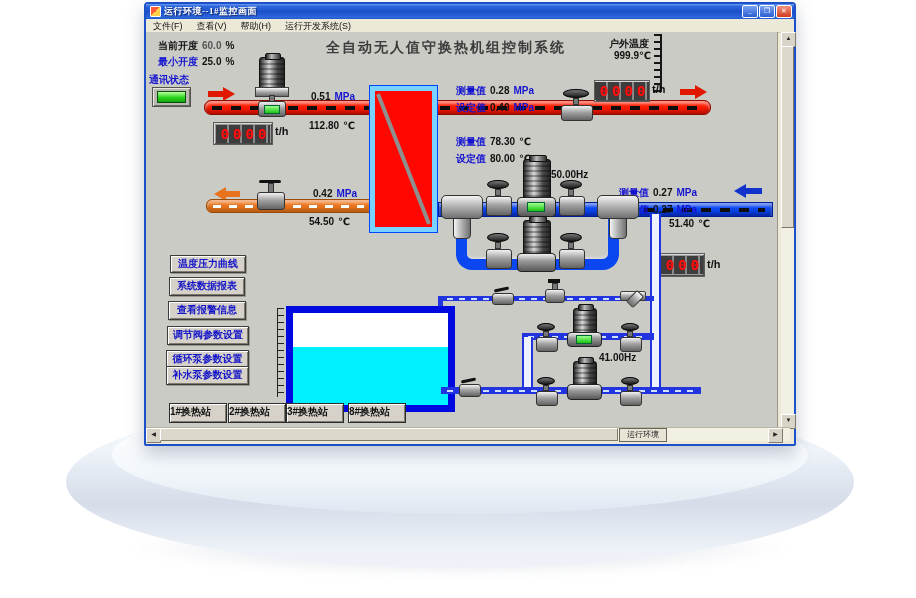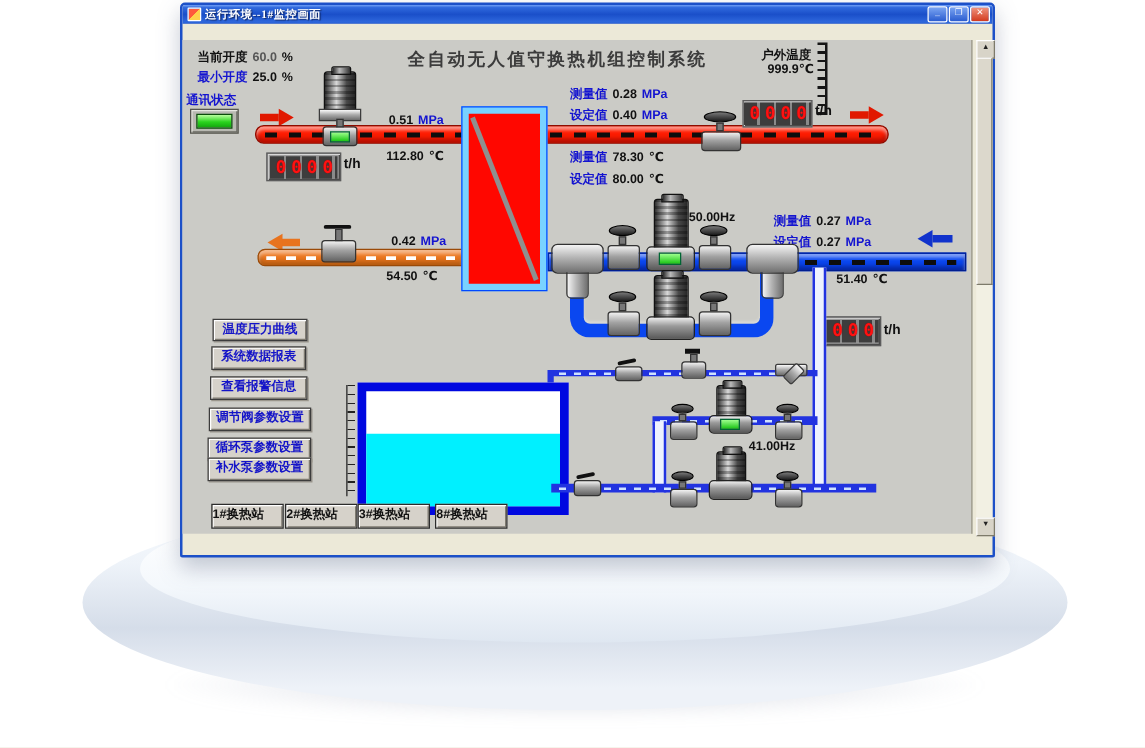--- a/index.html
+++ b/index.html
@@ -39,21 +39,21 @@
   .vscroll{right:0;top:28px;width:13px;height:395px;background:#f2f0e3;}
   .hscroll{left:0;top:423px;width:644px;height:13px;background:#f2f0e3;border-top:1px solid #b8b4a0;}
   .sb-btn{width:13px;height:13px;background:#d8d4c8;border:1px solid #fff;border-right-color:#7d7a6a;
     border-bottom-color:#7d7a6a;font-size:6px;line-height:11px;text-align:center;color:#222;}
   .sb-thumb{background:#dcd8cc;border:1px solid #fff;border-right-color:#7d7a6a;border-bottom-color:#7d7a6a;}
   .status-tab{left:473px;top:0px;width:46px;height:12px;background:#e8e4d6;border:1px solid #6a675a;
     font-size:8px;line-height:11px;text-align:center;color:#222;}
 
   
   .row{display:flex;gap:4px;align-items:baseline;white-space:nowrap;font-size:10px;font-weight:bold;justify-content:center;}
-  .lb{color:#1414d0;} .lb2{color:#1414d0;font-weight:bold;}
+  .lb{color:#1414d0;} .lb2{color:#1414d0;font-weight:bold;margin-top:16px;}
   .vv{color:#111;} .vg{color:#555;}
   .un-b{color:#1414d0;} .un-k{color:#111;}
   .scada-title{font-size:14px;font-weight:600;color:#3c3c3c;letter-spacing:2px;white-space:nowrap;}
   .hz{font-size:10px;font-weight:bold;color:#111;white-space:nowrap;}
 
   
   .pipe-red{background:#ff1c00;border:1px solid #8d0c00;border-radius:7px;
     box-shadow:inset 0 3px 3px rgba(255,255,255,.55),inset 0 -3px 4px rgba(110,0,0,.55);}
   .pipe-orange{background:#ed7820;border:1px solid #9a4a08;border-radius:6px 0 0 6px;
     box-shadow:inset 0 3px 3px rgba(255,255,255,.5),inset 0 -3px 4px rgba(120,60,0,.5);}
@@ -117,20 +117,26 @@
 <div class="abs window">
 
   <div class="abs titlebar">
     <div class="app-icon"></div>
     <span class="title-text">运行环境--1#监控画面</span>
     <div class="win-btn">_</div>
     <div class="win-btn">❐</div>
     <div class="win-btn close">✕</div>
   </div>
 
+  <div class="abs menubar">
+    <span class="menu-item">文件(F)</span>
+    <span class="menu-item">查看(V)</span>
+    <span class="menu-item">帮助(H)</span>
+    <span class="menu-item">运行开发系统(S)</span>
+  </div>
 
   <div class="abs client">
 
     <div class="abs scada-title" style="left:170px;top:7px;width:260px;text-align:center;">全自动无人值守换热机组控制系统</div>
     <div class="abs row" style="left:463px;top:5px;">
         <span class="vv">户外温度</span>
       </div>
     <div class="abs row" style="left:468px;top:18px;">
         <span class="vv">999.9℃</span>
       </div>
@@ -386,13 +392,19 @@
     <div class="abs sta-btn" style="left:140px;top:371px;width:56px;height:18px;">3#换热站</div>
     <div class="abs sta-btn" style="left:202px;top:371px;width:56px;height:18px;">8#换热站</div>
   </div>
 
   <div class="abs vscroll">
     <div class="abs sb-btn" style="left:0;top:0;">▲</div>
     <div class="abs sb-thumb" style="left:0;top:14px;width:11px;height:180px;"></div>
     <div class="abs sb-btn" style="left:0;top:382px;">▼</div>
   </div>
 
+  <div class="abs hscroll">
+    <div class="abs sb-btn" style="left:0;top:0;">◀</div>
+    <div class="abs sb-thumb" style="left:14px;top:0;width:456px;height:11px;"></div>
+    <div class="abs status-tab">运行环境</div>
+    <div class="abs sb-btn" style="left:622px;top:0;">▶</div>
+  </div>
 </div>
 
 </body></html>

